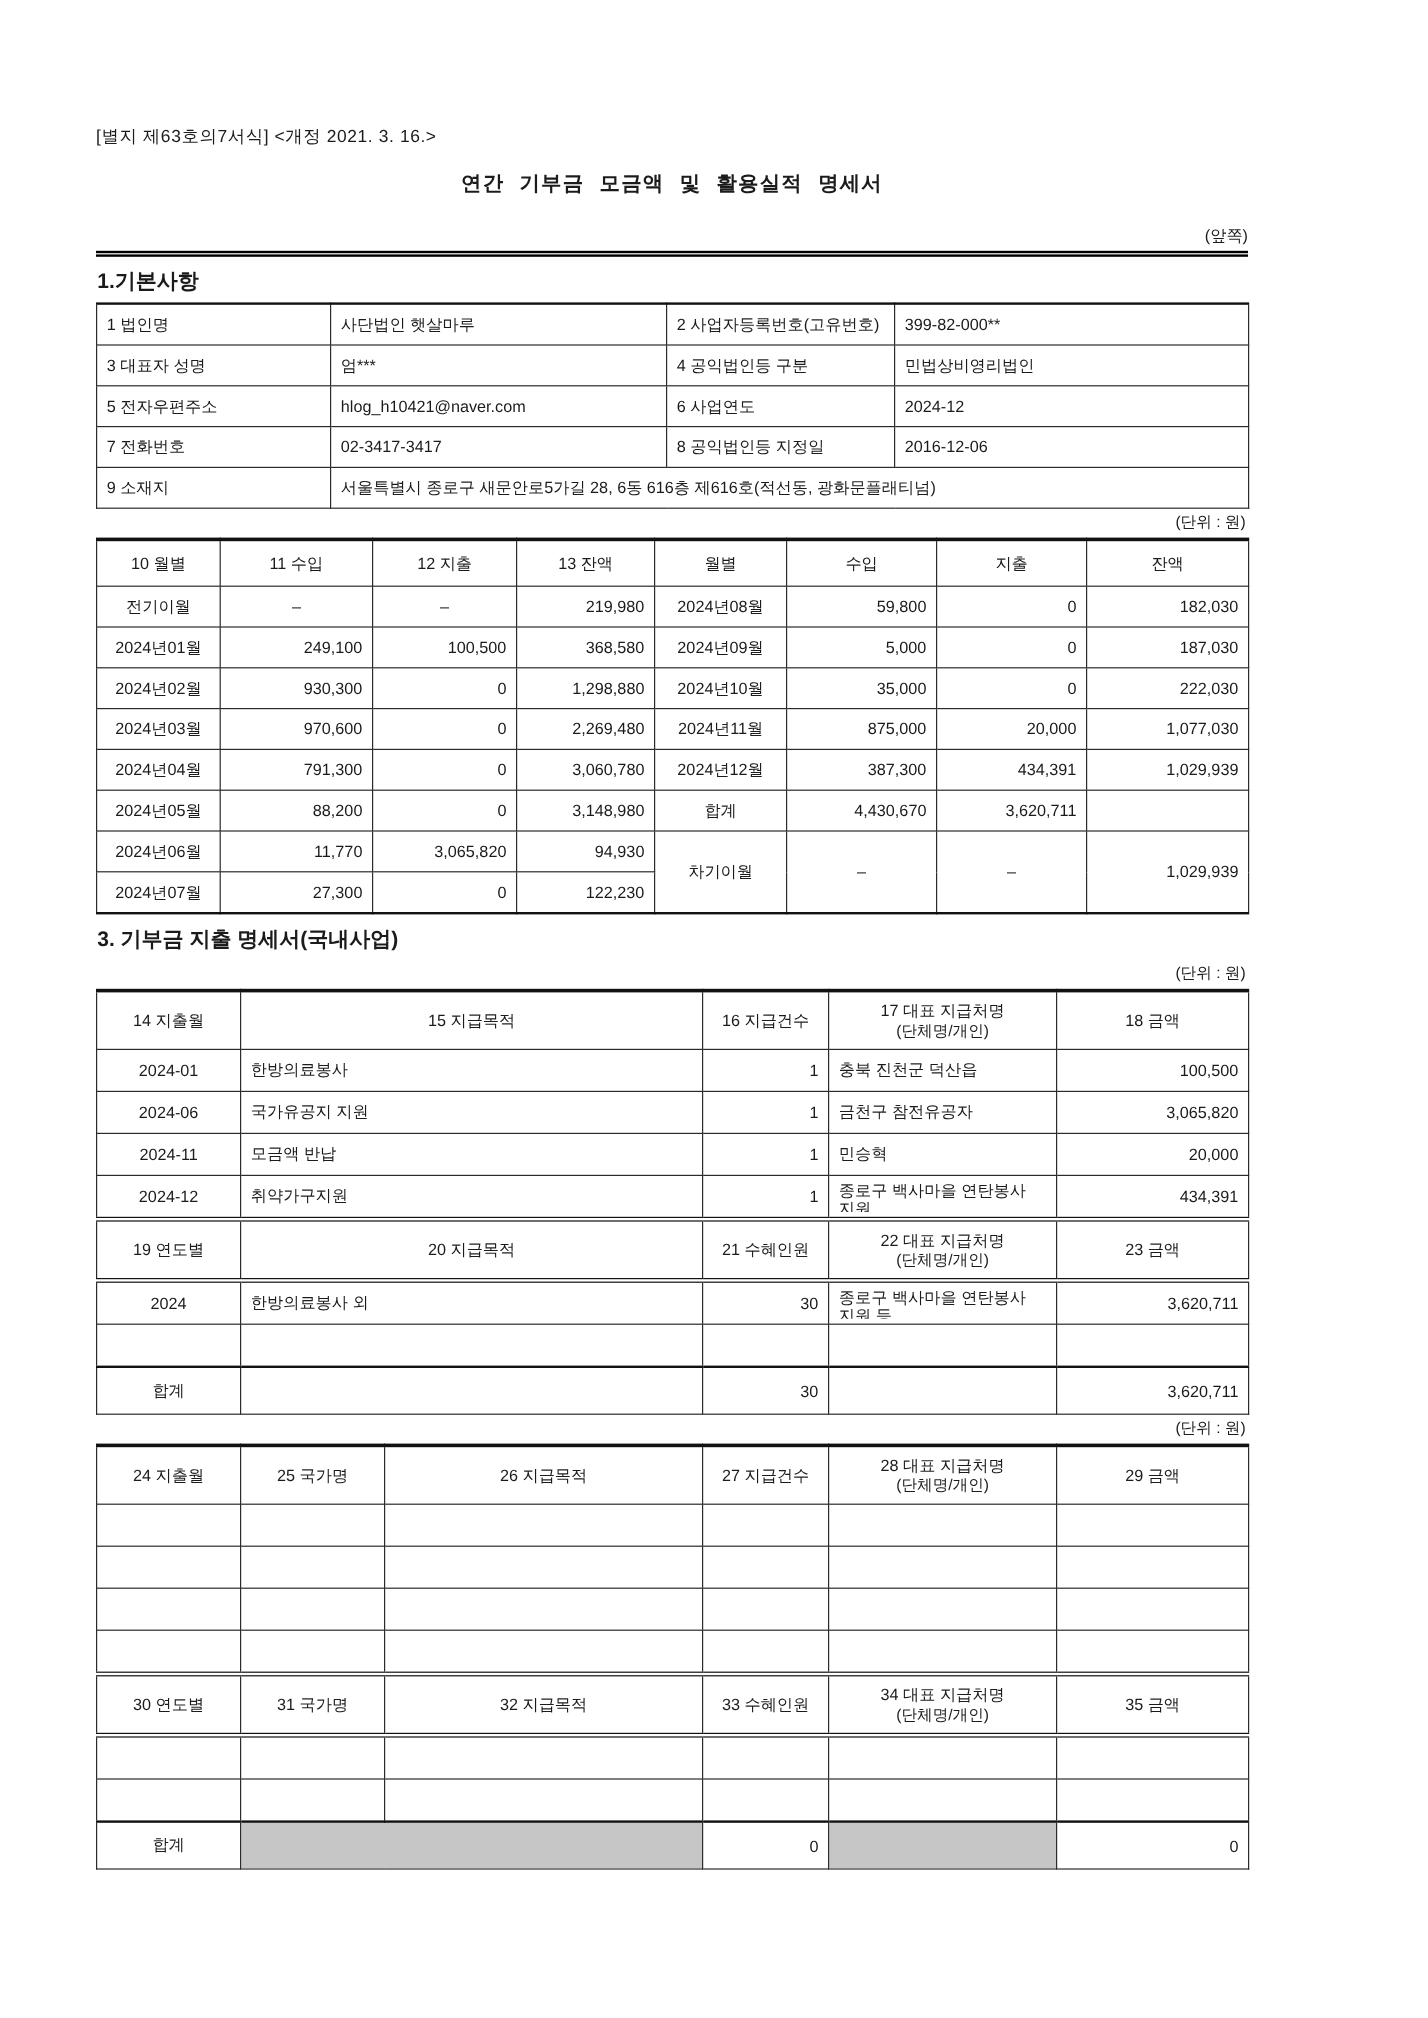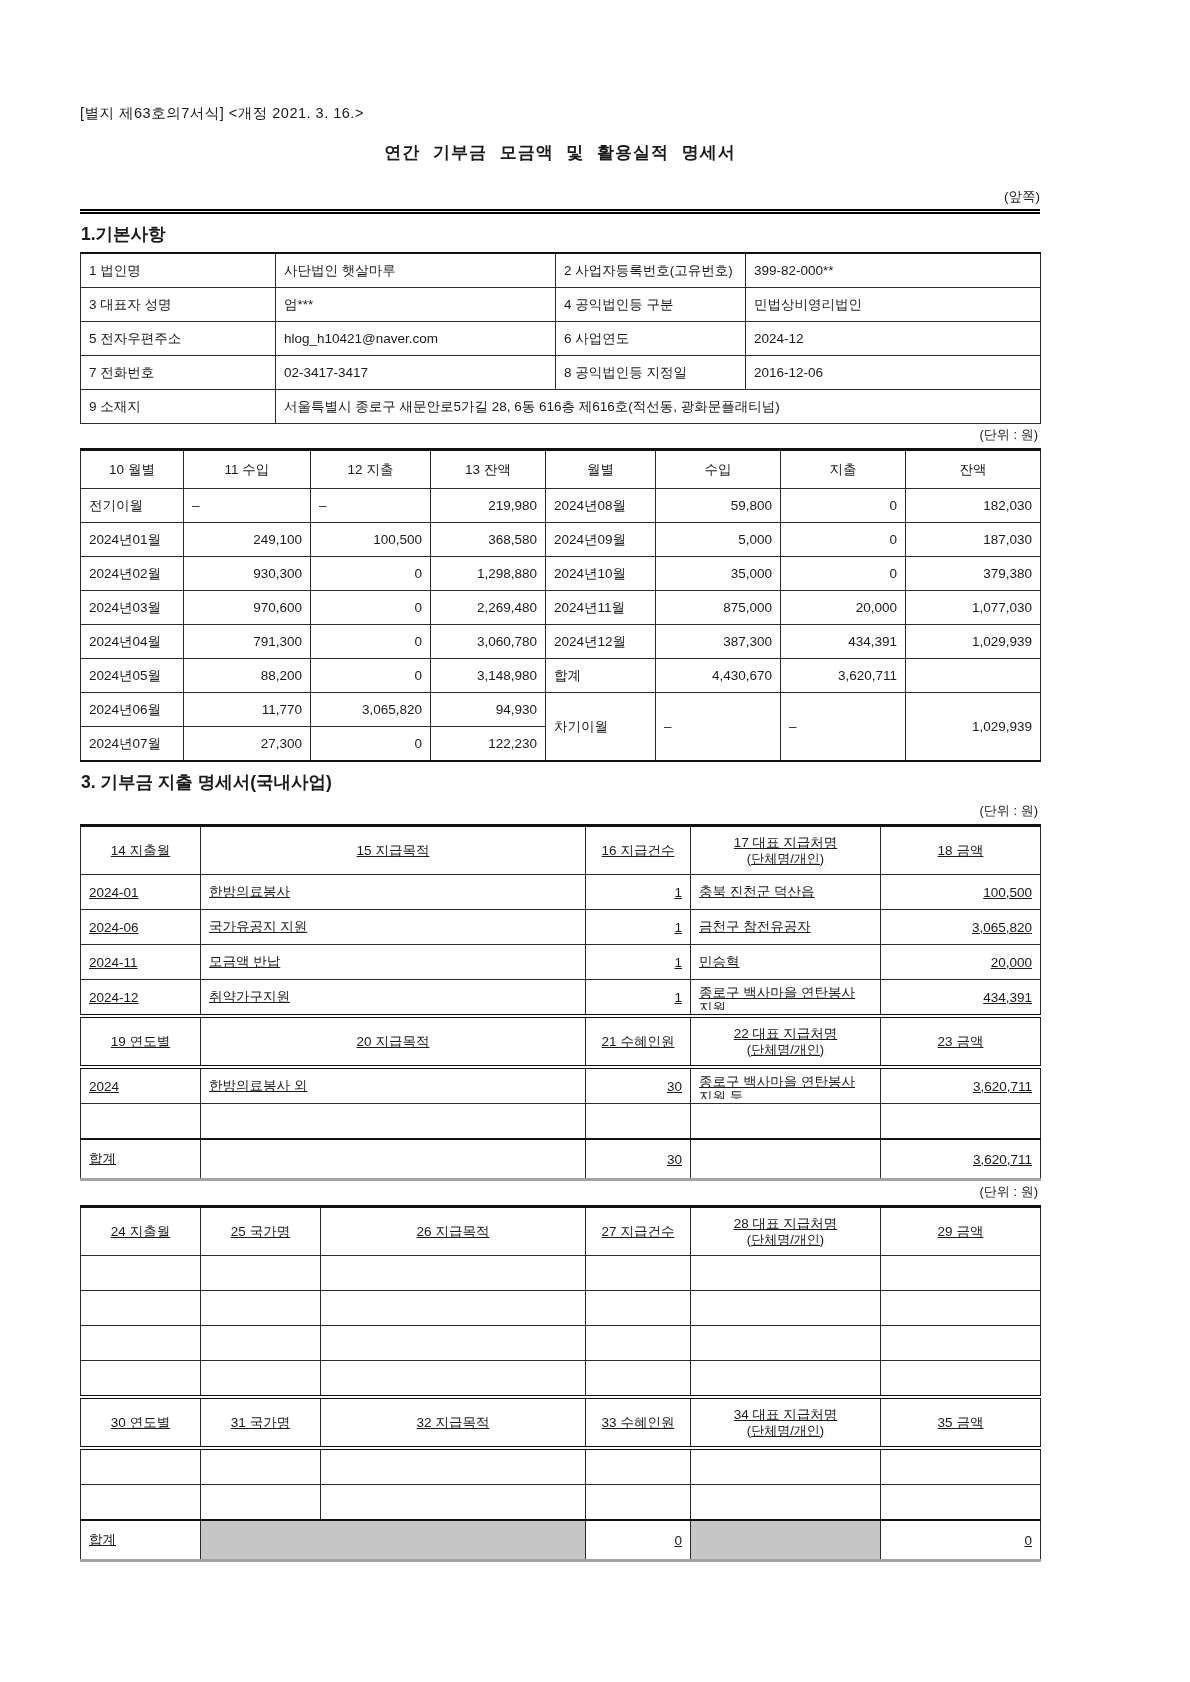--- a/index.html
+++ b/index.html
@@ -11,32 +11,32 @@
   .doc{width:960px;margin:0 auto 0 80px;padding-top:104px;}
   .form-ref{font-size:14.5px;letter-spacing:.5px;}
   .title{font-size:17px;font-weight:bold;text-align:center;margin-top:18px;word-spacing:7px;letter-spacing:1px;}
   .side-label{font-size:13.5px;text-align:right;margin-top:24px;margin-bottom:3px;}
   .toprule{border-top:5px double #000;height:0;}
   .sec-heading{font-size:17.5px;font-weight:bold;padding:8px 0 6px 1px;}
   .unit-label{font-size:13px;text-align:right;margin:2px 2px 4px 0;}
   table{border-collapse:collapse;table-layout:fixed;width:960px;}
   td{border:1px solid #2b2b2b;font-size:13.5px;padding:1px 8px;vertical-align:middle;
      overflow:hidden;white-space:nowrap;}
-  .ctr{}
+  .ctr{text-align:center;}
   .num{text-align:right;}
   .lft{text-align:left;}
   
   .s1t{border-top:2px solid #111;}
   .s1t td{height:31px;}
   
   .s2t{border-top:3px solid #111;border-bottom:2.5px solid #111;margin-top:2px;}
   .s2t td{height:31px;}
   .s2t tr.hd td{height:35px;text-align:center;}
   
-  .s3t,.s4t{border-top:3px solid #111;border-bottom:3px solid #a3a3a3;margin-top:2px;text-decoration:underline;}
+  .s3t,.s4t{border-top:3px solid #111;border-bottom:1px solid #a3a3a3;margin-top:2px;}
   .s3t td,.s4t td{height:32px;}
   tr.hd td{text-align:center;}
   tr.hd2 td{height:45px;line-height:16px;}
   tr.dbl td{border-top:4px double #111;border-bottom:4px double #111;}
   tr.totrow td{border-top:2px solid #111;height:36px;}
   .clip2{white-space:normal;line-height:15px;max-height:25px;overflow:hidden;display:block;}
   .hsub{display:block;font-size:13px;}
   .gy{background:#c6c6c6;}
 </style>
 </head>
@@ -133,21 +133,21 @@
       <td class="num">187,030</td>
     </tr>
     <tr>
       <td class="ctr">2024년02월</td>
       <td class="num">930,300</td>
       <td class="num">0</td>
       <td class="num">1,298,880</td>
       <td class="ctr">2024년10월</td>
       <td class="num">35,000</td>
       <td class="num">0</td>
-      <td class="num">379,380</td>
+      <td class="num">222,030</td>
     </tr>
     <tr>
       <td class="ctr">2024년03월</td>
       <td class="num">970,600</td>
       <td class="num">0</td>
       <td class="num">2,269,480</td>
       <td class="ctr">2024년11월</td>
       <td class="num">875,000</td>
       <td class="num">20,000</td>
       <td class="num">1,077,030</td>

